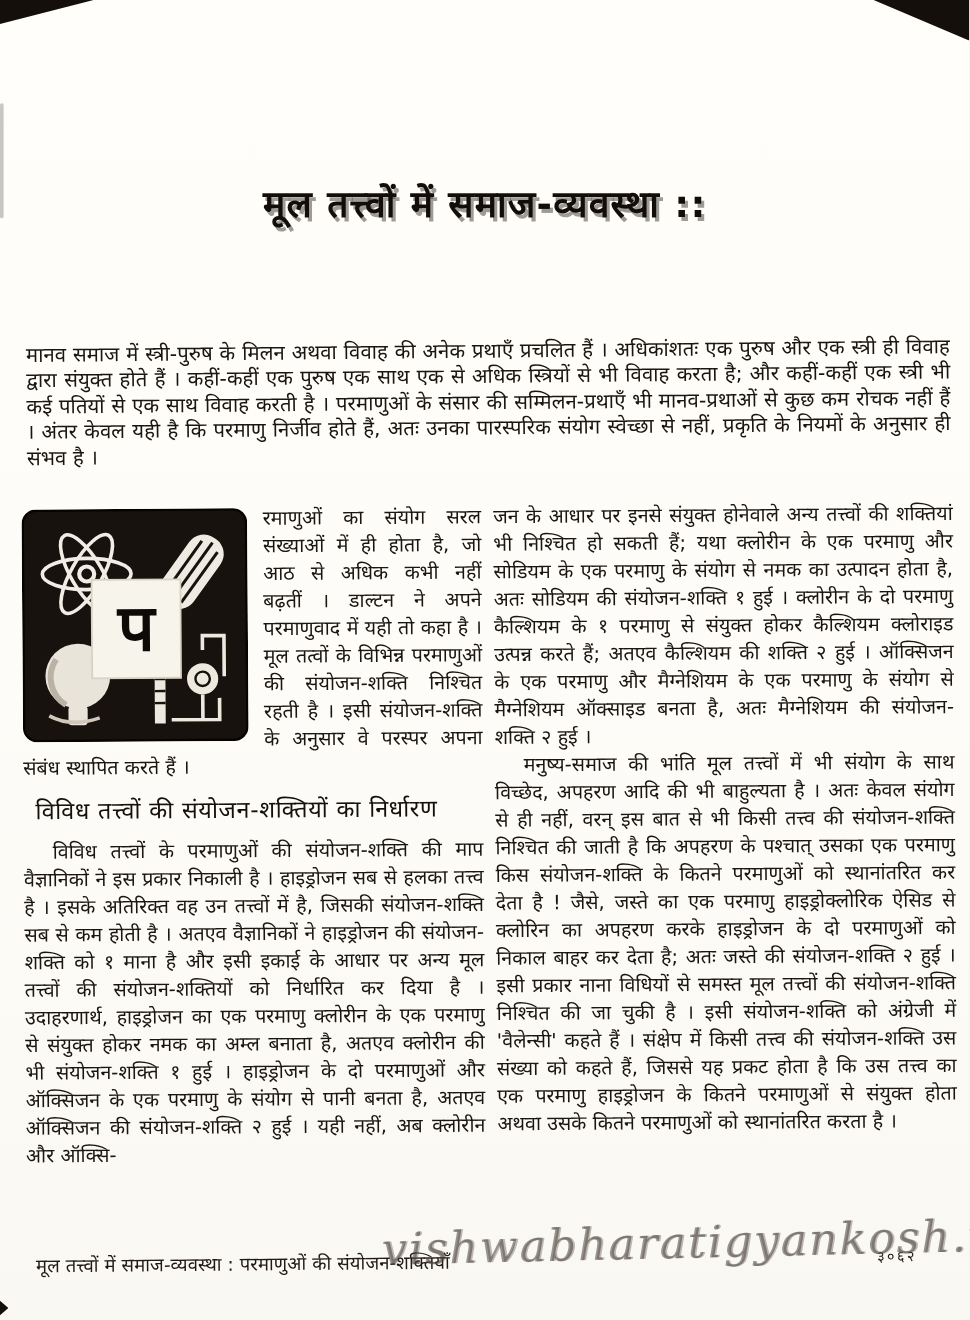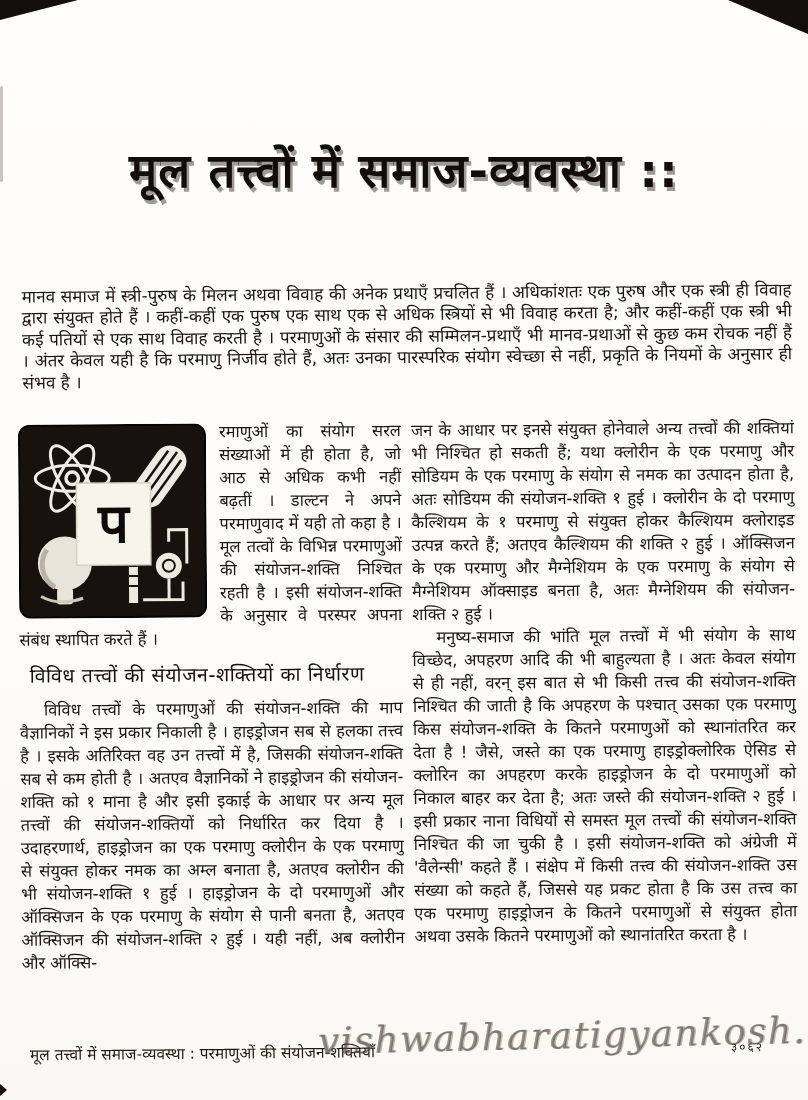--- a/index.html
+++ b/index.html
@@ -17,21 +17,21 @@
   .corner{position:absolute;background:#150f0b;}
   .corner.tl{top:0;left:0;width:78px;height:20px;clip-path:polygon(0 0,100% 0,0 100%);}
   .corner.tr{top:0;right:0;width:80px;height:34px;clip-path:polygon(0 0,100% 0,100% 100%);}
   .edge-mark{position:absolute;left:0;top:86px;width:3px;height:96px;background:rgba(40,32,26,.25);border-radius:2px;}
   .corner.bl{bottom:4px;left:0;width:7px;height:12px;clip-path:polygon(0 0,100% 50%,0 100%);}
 
   
   .title{
     position:absolute;top:140px;left:0;width:100%;
     text-align:center;font-weight:bold;letter-spacing:1px;
-    font-size:47px;line-height:62px;color:#120d09;
+    font-size:31px;line-height:62px;color:#120d09;
     text-shadow:2.5px 3.5px 0 rgba(25,18,12,.42);
   }
 
   
   .intro{
     position:absolute;top:283px;left:22px;width:770px;
     font-size:17px;line-height:21.4px;text-align:justify;
     transform:rotate(-.55deg);
   }
 

